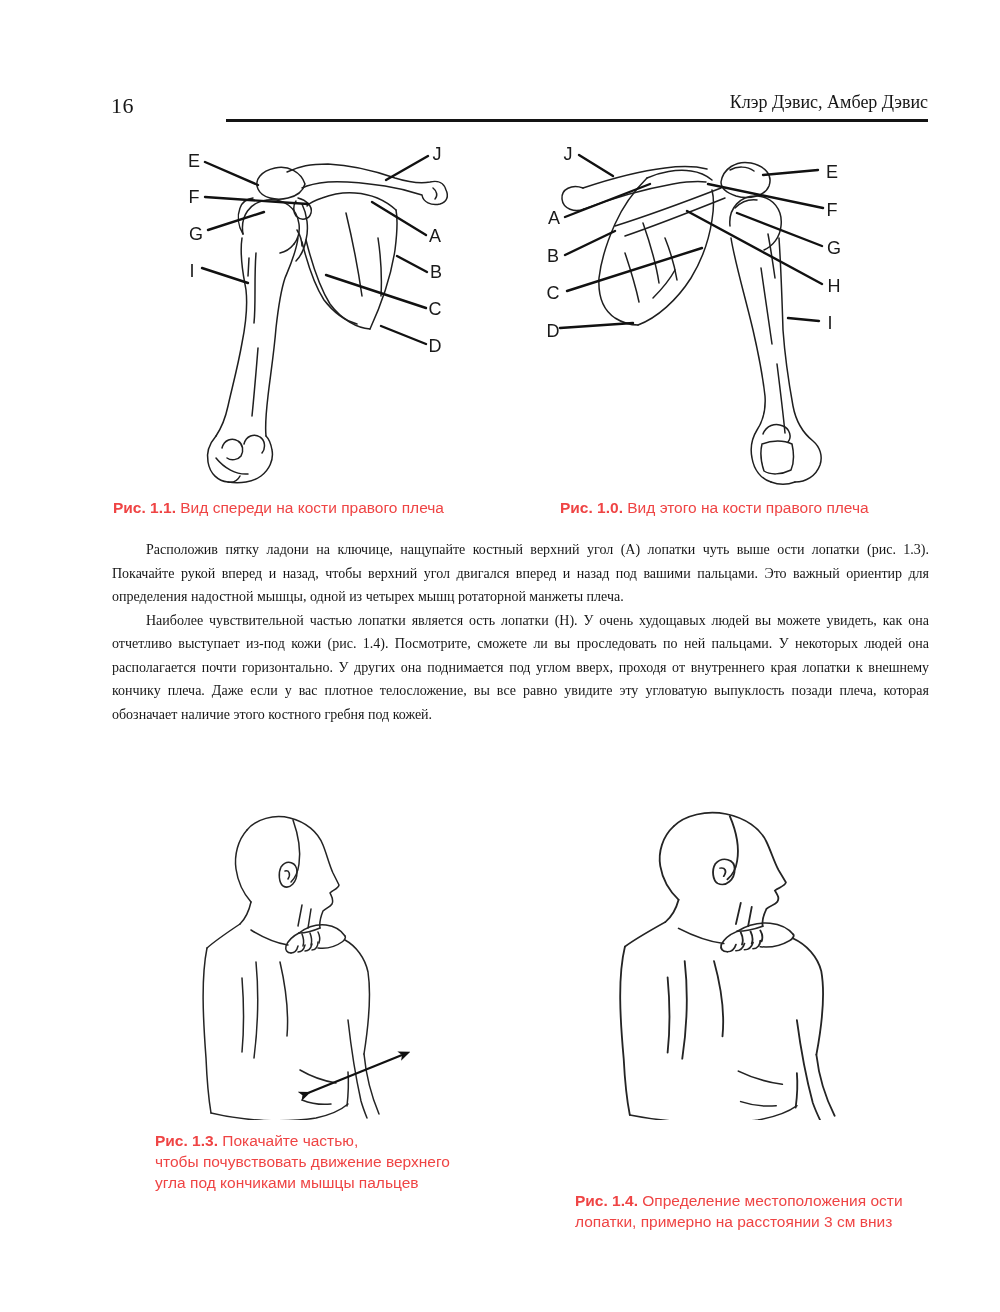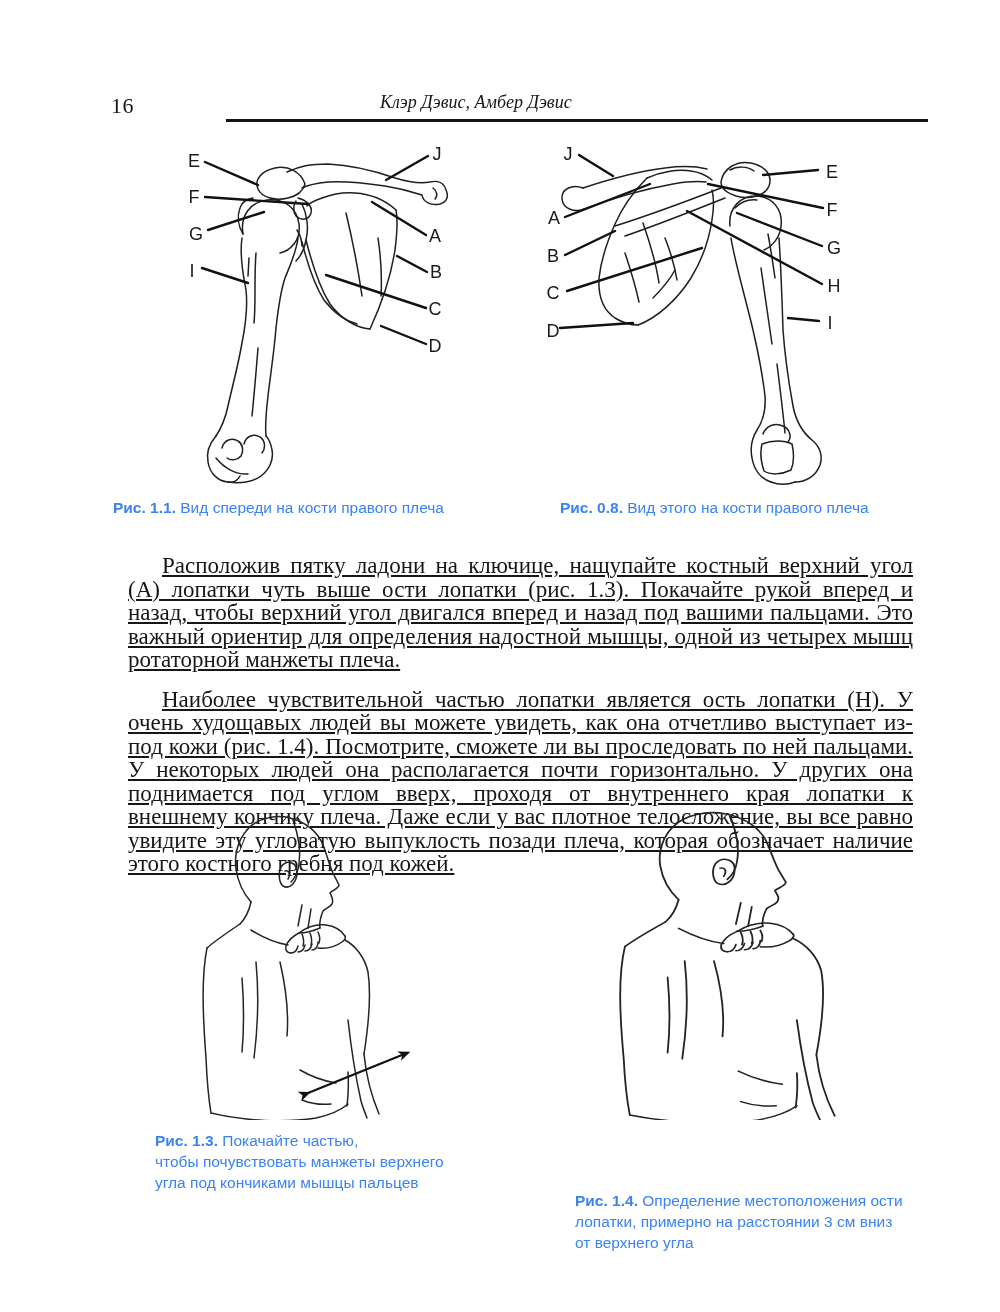--- a/index.html
+++ b/index.html
@@ -1,35 +1,35 @@
 <!DOCTYPE html>
 <html><head>
 <meta charset="utf-8">
 <style>
   html,body{margin:0;padding:0;}
   body{width:1000px;height:1312px;background:#ffffff;font-family:"Liberation Serif",serif;color:#161616;position:relative;overflow:hidden;}
   .abs{position:absolute;}
   
   .page-number{left:111px;top:93px;font-size:22px;letter-spacing:.5px;}
-  .running-header{left:380px;top:92px;width:548px;text-align:left;font-style:italic;font-size:18px;}
+  .running-header{left:380px;top:92px;width:548px;text-align:right;font-size:18px;}
   .header-rule{left:226px;top:119px;width:702px;height:3px;background:#141414;}
   
   .figure{position:absolute;}
   .bone-label{position:absolute;transform:translate(-50%,-50%);font-family:"Liberation Sans",sans-serif;font-size:18px;color:#1a1a1a;}
   svg{display:block;}
   .bone{fill:none;stroke:#1f1f1f;stroke-width:1.5;stroke-linecap:round;stroke-linejoin:round;}
   .leader{stroke:#111;stroke-width:2.4;stroke-linecap:round;}
   .person{fill:none;stroke:#242424;stroke-width:1.5;stroke-linecap:round;stroke-linejooin:round;}
   .arrowline{stroke:#111;stroke-width:2.2;}
   
-  .fig-caption{position:absolute;font-family:"Liberation Sans",sans-serif;font-size:15.5px;color:#3b82f6;line-height:21px;}
+  .fig-caption{position:absolute;font-family:"Liberation Sans",sans-serif;font-size:15.5px;color:#ef4444;line-height:21px;}
   .cap-label{font-weight:bold;}
   
   .body-text{left:112px;top:538px;width:817px;}
-  .body-text p{margin:16px;text-indent:34px;text-align:justify;font-size:23px;line-height:23.5px;text-decoration:underline;}
+  .body-text p{margin:0;text-indent:34px;text-align:justify;font-size:14px;line-height:23.5px;}
 </style>
 </head>
 <body>
 
 <div class="abs page-number">16</div>
 <div class="abs running-header">Клэр Дэвис, Амбер Дэвис</div>
 <div class="abs header-rule"></div>
 
 <div class="figure" style="left:150px;top:138px;width:340px;height:356px;">
   <svg width="340" height="356" viewBox="0 0 340 356">
@@ -148,21 +148,21 @@
   <span class="bone-label" style="left:309px;top:110px;">G</span>
   <span class="bone-label" style="left:309px;top:148px;">H</span>
   <span class="bone-label" style="left:305px;top:185px;">I</span>
 </div>
 
 <div class="fig-caption" style="left:113px;top:497px;width:430px;">
   <span class="cap-label">Рис. 1.1.</span>
   <span>Вид спереди на кости правого плеча</span>
 </div>
 <div class="fig-caption" style="left:560px;top:497px;width:380px;">
-  <span class="cap-label">Рис. 0.8.</span>
+  <span class="cap-label">Рис. 1.0.</span>
   <span>Вид этого на кости правого плеча</span>
 </div>
 
 <div class="abs body-text">
   <p>Расположив пятку ладони на ключице, нащупайте костный верхний угол (А) лопатки чуть выше ости лопатки (рис. 1.3). Покачайте рукой вперед и назад, чтобы верхний угол двигался вперед и назад под вашими пальцами. Это важный ориентир для определения надостной мышцы, одной из четырех мышц ротаторной манжеты плеча.</p>
   <p>Наиболее чувствительной частью лопатки является ость лопатки (Н). У очень худощавых людей вы можете увидеть, как она отчетливо выступает из-под кожи (рис. 1.4). Посмотрите, сможете ли вы проследовать по ней пальцами. У некоторых людей она располагается почти горизонтально. У других она поднимается под углом вверх, проходя от внутреннего края лопатки к внешнему кончику плеча. Даже если у вас плотное телосложение, вы все равно увидите эту угловатую выпуклость позади плеча, которая обозначает наличие этого костного гребня под кожей.</p>
 </div>
 
 <div class="figure" style="left:152px;top:812px;width:320px;height:308px;">
   <svg width="320" height="308" viewBox="0 0 320 308">
@@ -239,23 +239,22 @@
       <path d="M 150,288 C 160,292 170,293 179,292"></path>
     </g>
   </svg>
 </div>
 
 <div class="fig-caption" style="left:155px;top:1130px;width:340px;">
   <div>
     <span class="cap-label">Рис. 1.3.</span>
     <span>Покачайте частью,</span>
   </div>
-  <div>чтобы почувствовать манжеты верхнего</div>
+  <div>чтобы почувствовать движение верхнего</div>
   <div>угла под кончиками мышцы пальцев</div>
 </div>
 <div class="fig-caption" style="left:575px;top:1190px;width:350px;">
   <div>
     <span class="cap-label">Рис. 1.4.</span>
     <span>Определение местоположения ости</span>
   </div>
   <div>лопатки, примерно на расстоянии 3 см вниз</div>
-  <div>от верхнего угла</div>
 </div>
 
 </body></html>

